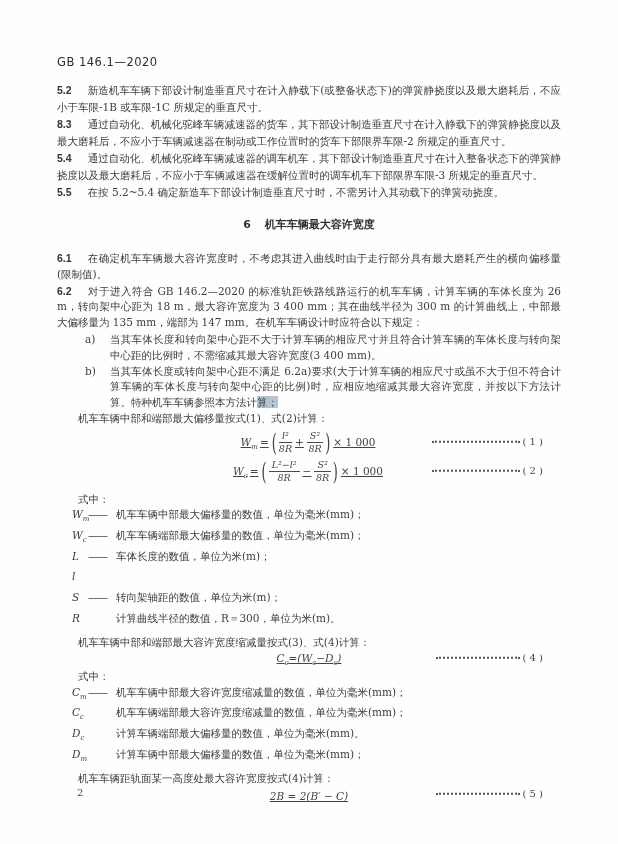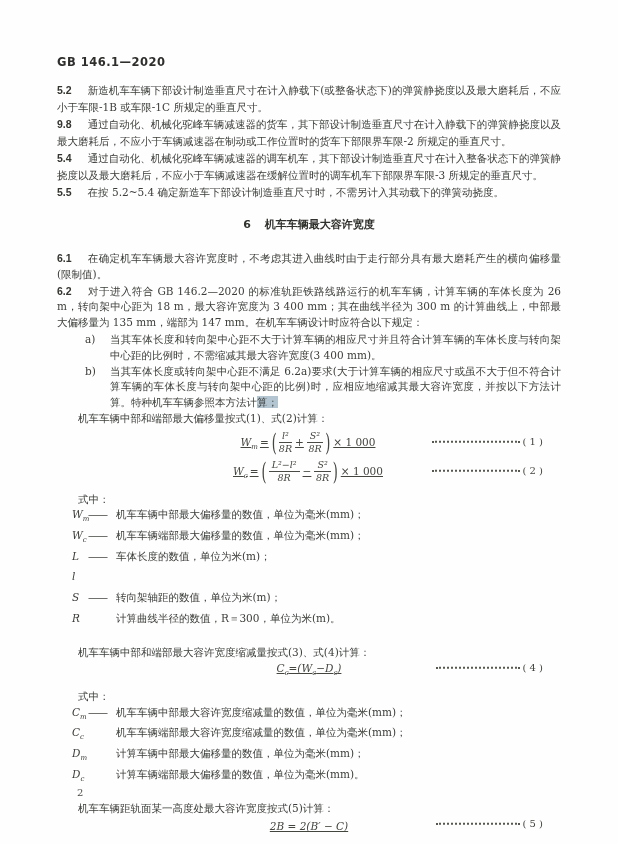--- a/index.html
+++ b/index.html
@@ -7,21 +7,21 @@
     position:relative;
     width:618px;height:844px;
     background:#fefefe;
     font-family:"DejaVu Serif", serif;
     color:#3b3e39;
     overflow:hidden;
   }
   .doc-header{
     position:absolute;top:55px;left:57px;
     font-family:"DejaVu Sans", sans-serif;
-    font-weight:bold;font-size:11.5px;color:#2e2e2c;
+    font-weight:normal;font-size:11.5px;color:#2e2e2c;
     letter-spacing:0.5px;
   }
   .body{
     position:absolute;top:82px;left:57px;right:57px;
     font-size:10.5px;line-height:16.5px;
     text-align:justify;
   }
   p{margin:0;}
   .clause{margin:0 0 1px 0;}
   .cnum{
@@ -69,33 +69,33 @@
     display:flex;align-items:center;white-space:nowrap;
   }
   .leader{display:inline-block;width:88px;height:0;border-bottom:2px dotted #55584f;margin-right:2px;}
   .short .leader{width:84px;}
   .flabel{font-size:10px;font-style:normal;color:#43463f;}
   .page-num{
     position:absolute;left:77px;top:787px;
     font-size:10px;color:#4a4a46;font-family:"DejaVu Serif",serif;
   }
   .gap7{margin-top:7px;}
-  .gap2{margin-top:14px;}
+  .gap2{margin-top:4px;}
 </style>
 </head>
 <body>
 
 <div class="page">
 
   <div class="doc-header">GB 146.1—2020</div>
 
   <div class="body">
 
     <p class="clause"><b class="cnum">5.2</b><span>新造机车车辆下部设计制造垂直尺寸在计入静载下(或整备状态下)的弹簧静挠度以及最大磨耗后，不应小于车限-1B 或车限-1C 所规定的垂直尺寸。</span></p>
-    <p class="clause"><b class="cnum">9.8</b><span>通过自动化、机械化驼峰车辆减速器的货车，其下部设计制造垂直尺寸在计入静载下的弹簧静挠度以及最大磨耗后，不应小于车辆减速器在制动或工作位置时的货车下部限界车限-2 所规定的垂直尺寸。</span></p>
+    <p class="clause"><b class="cnum">8.3</b><span>通过自动化、机械化驼峰车辆减速器的货车，其下部设计制造垂直尺寸在计入静载下的弹簧静挠度以及最大磨耗后，不应小于车辆减速器在制动或工作位置时的货车下部限界车限-2 所规定的垂直尺寸。</span></p>
     <p class="clause"><b class="cnum">5.4</b><span>通过自动化、机械化驼峰车辆减速器的调车机车，其下部设计制造垂直尺寸在计入整备状态下的弹簧静挠度以及最大磨耗后，不应小于车辆减速器在缓解位置时的调车机车下部限界车限-3 所规定的垂直尺寸。</span></p>
     <p class="clause"><b class="cnum">5.5</b><span>在按 5.2~5.4 确定新造车下部设计制造垂直尺寸时，不需另计入其动载下的弹簧动挠度。</span></p>
 
     <p class="sec-title"><span class="snum">6</span><span>机车车辆最大容许宽度</span></p>
 
     <p class="clause s6"><b class="cnum">6.1</b><span>在确定机车车辆最大容许宽度时，不考虑其进入曲线时由于走行部分具有最大磨耗产生的横向偏移量(限制值)。</span></p>
     <p class="clause s6"><b class="cnum">6.2</b><span>对于进入符合 GB 146.2—2020 的标准轨距铁路线路运行的机车车辆，计算车辆的车体长度为 26 m，转向架中心距为 18 m，最大容许宽度为 3 400 mm；其在曲线半径为 300 m 的计算曲线上，中部最大偏移量为 135 mm，端部为 147 mm。在机车车辆设计时应符合以下规定：</span></p>
 
     <div class="list-item">
       <span class="marker">a)</span>
@@ -172,31 +172,31 @@
         <span class="def-term"><span>C</span><sub>m</sub></span>
         <span class="def-dash">——</span>
         <span class="def-text">机车车辆中部最大容许宽度缩减量的数值，单位为毫米(mm)；</span>
       </div>
     <div class="def-row">
         <span class="def-term"><span>C</span><sub>c</sub></span>
         <span class="def-dash"></span>
         <span class="def-text">机车车辆端部最大容许宽度缩减量的数值，单位为毫米(mm)；</span>
       </div>
     <div class="def-row">
+        <span class="def-term"><span>D</span><sub>c</sub></span>
+        <span class="def-dash"></span>
+        <span class="def-text">计算车辆端部最大偏移量的数值，单位为毫米(mm)。</span>
+      </div>
+    <div class="def-row">
         <span class="def-term"><span>D</span><sub>m</sub></span>
         <span class="def-dash"></span>
         <span class="def-text">计算车辆中部最大偏移量的数值，单位为毫米(mm)；</span>
       </div>
-    <div class="def-row">
-        <span class="def-term"><span>D</span><sub>c</sub></span>
-        <span class="def-dash"></span>
-        <span class="def-text">计算车辆端部最大偏移量的数值，单位为毫米(mm)。</span>
-      </div>
-
-    <p class="indent gap2">机车车辆距轨面某一高度处最大容许宽度按式(5)计算：</p>
+
+    <p class="indent gap2">机车车辆距轨面某一高度处最大容许宽度按式(4)计算：</p>
 
     <div class="formula-row short gap2">
       <span class="math mi">2B = 2(B′ − C)</span>
       <span class="leader-wrap">
           <span class="leader"></span>
           <span class="flabel">( 5 )</span>
         </span>
     </div>
 
   </div>

